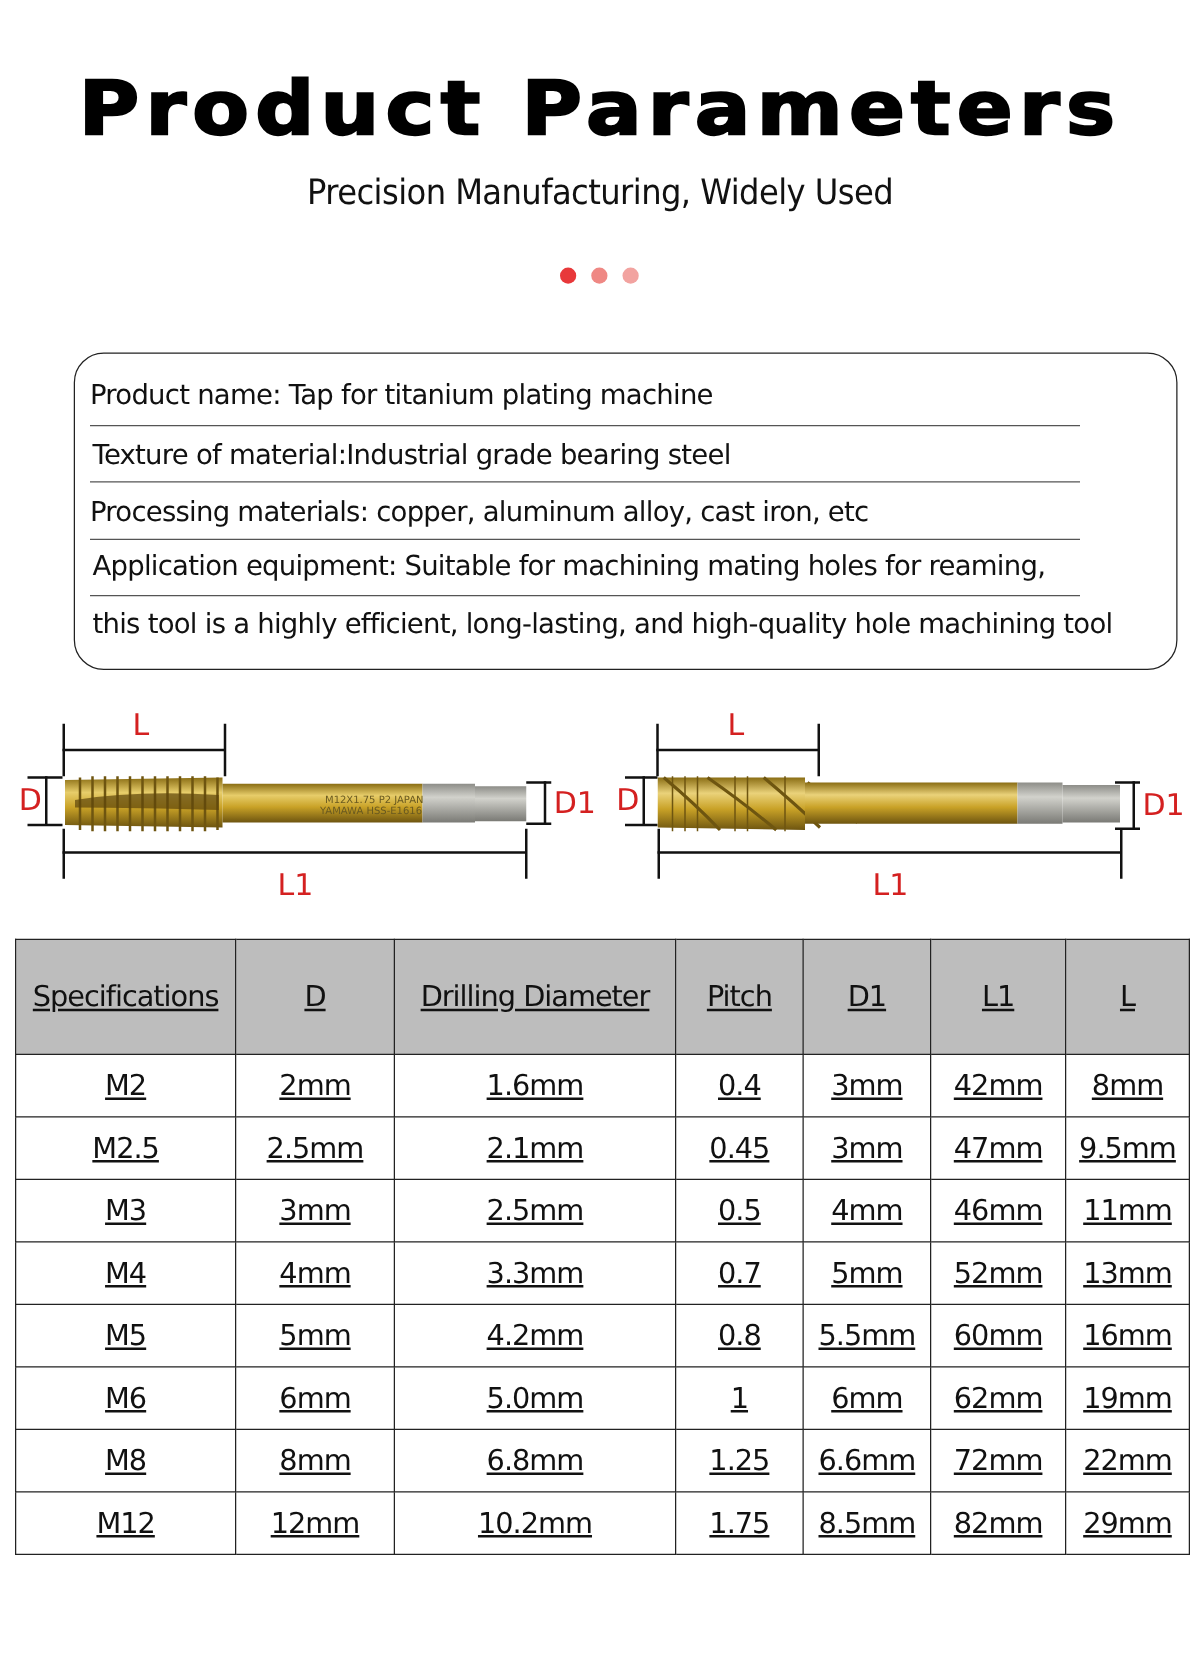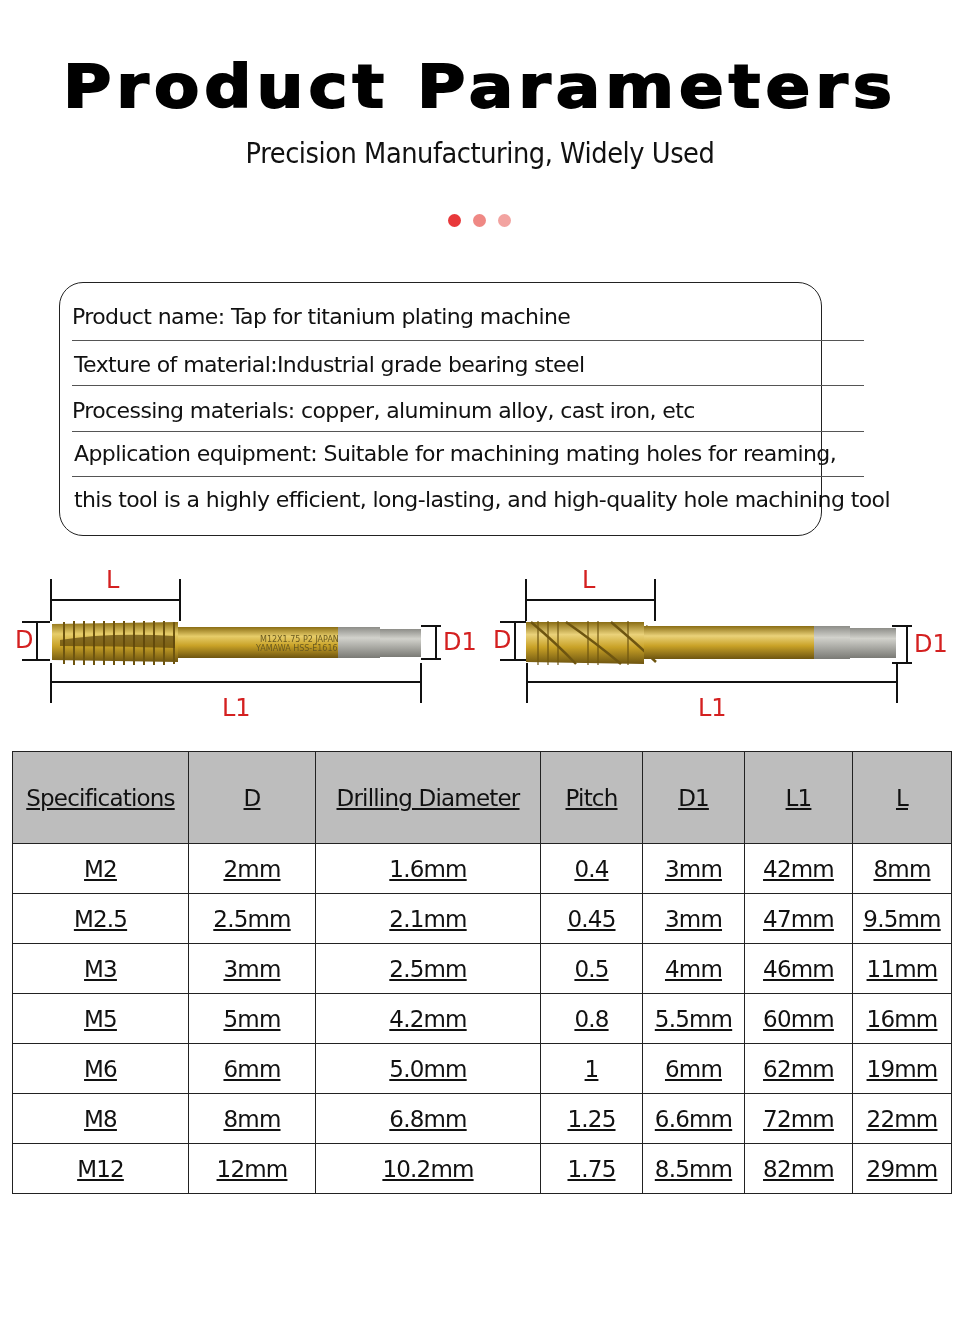--- a/index.html
+++ b/index.html
@@ -16,21 +16,21 @@
   .subtitle {
     position: absolute; left: 0; top: 136px; width: 960px; text-align: center;
     font-family: "DejaVu Sans", sans-serif; font-size: 28px; color: #111;
     letter-spacing: -0.5px; line-height: 36px;
     transform: scaleX(0.92);
   }
   .dots { position: absolute; top: 214px; left: 448px; display: flex; gap: 12px; }
   .dot { width: 13px; height: 13px; border-radius: 50%; }
 
   .info-box {
-    position: absolute; left: 59px; top: 282px; width: 763px; height: 254px;
+    position: absolute; left: 59px; top: 282px; width: 883px; height: 254px;
     border: 1.5px solid #222; border-radius: 24px;
   }
   .info-line {
     position: absolute; left: 12px; font-family: "DejaVu Sans", sans-serif;
     font-size: 22px; color: #111; white-space: nowrap; letter-spacing: -0.6px;
     transform-origin: left center;
   }
   .info-rule { position: absolute; left: 12px; width: 792px; height: 0; border-top: 1.5px solid #555; }
 
   .diagram { position: absolute; }
@@ -229,20 +229,29 @@
     <tr>
       <td>M3</td>
         <td>3mm</td>
         <td>2.5mm</td>
         <td>0.5</td>
         <td>4mm</td>
         <td>46mm</td>
         <td>11mm</td>
     </tr>
     <tr>
+      <td>M4</td>
+        <td>4mm</td>
+        <td>3.3mm</td>
+        <td>0.7</td>
+        <td>5mm</td>
+        <td>52mm</td>
+        <td>13mm</td>
+    </tr>
+    <tr>
       <td>M5</td>
         <td>5mm</td>
         <td>4.2mm</td>
         <td>0.8</td>
         <td>5.5mm</td>
         <td>60mm</td>
         <td>16mm</td>
     </tr>
     <tr>
       <td>M6</td>

